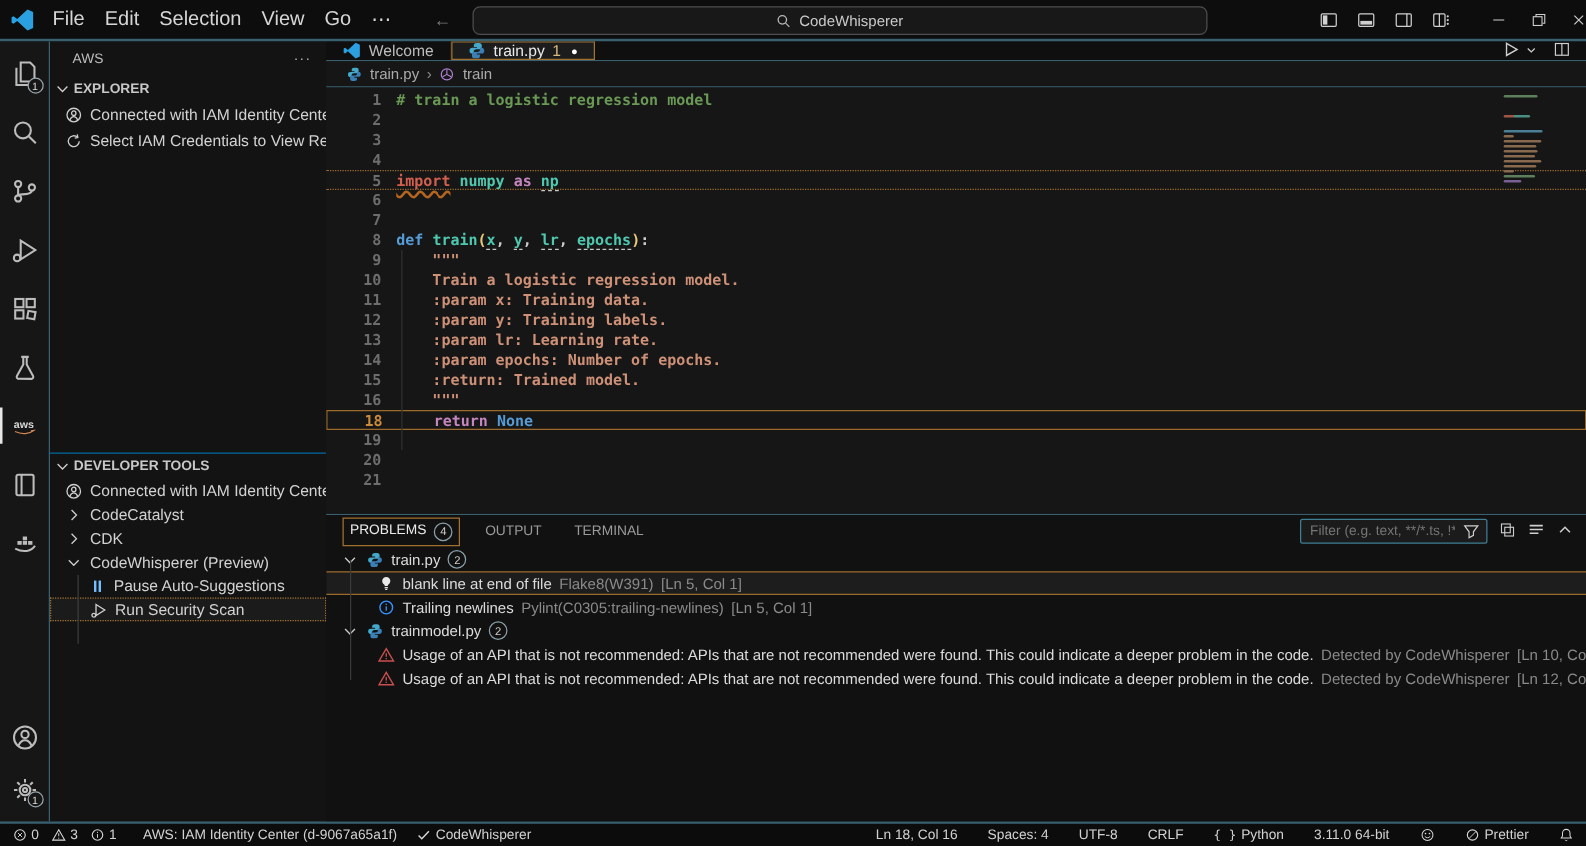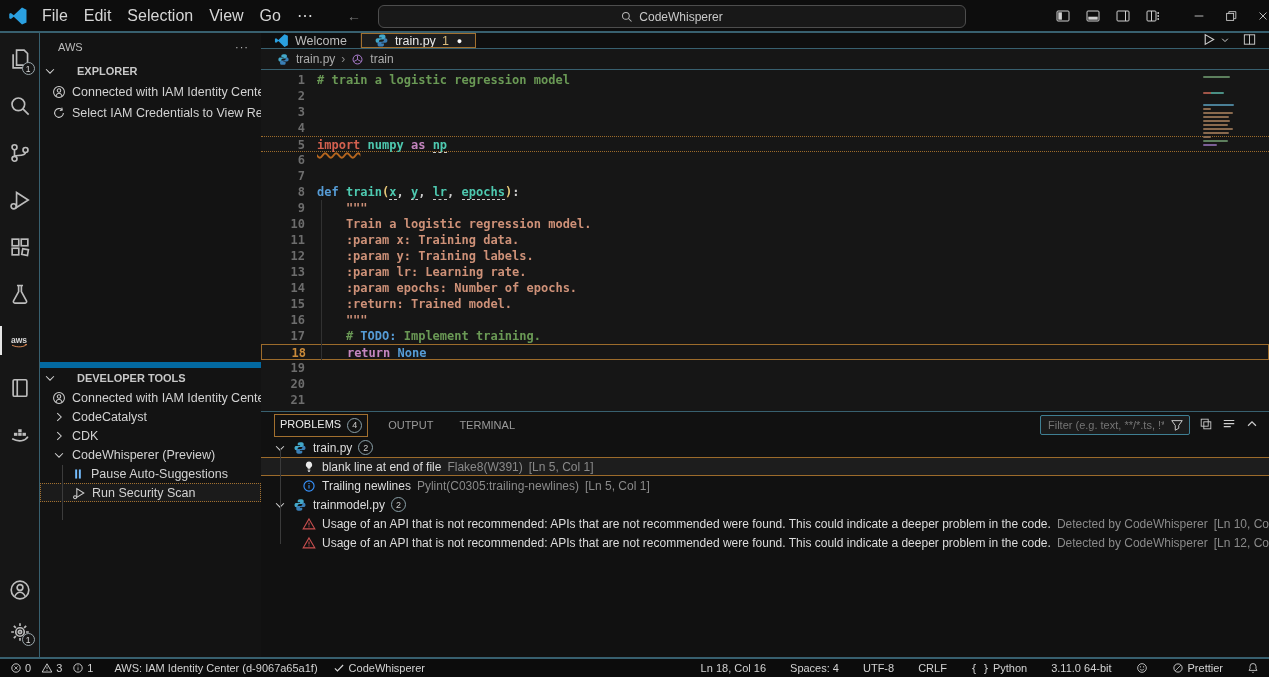--- a/index.html
+++ b/index.html
@@ -32,25 +32,25 @@
   background:#161616;border:1px solid #9aa6ab;color:#ddd;font-size:8.5px;
   display:flex;align-items:center;justify-content:center}
 .ab-bottom{margin-top:auto;margin-bottom:4px;display:flex;flex-direction:column;align-items:center}
 .ab-bottom .ab-item{height:42px}
 
 
 .sidebar{width:221px;background:#131313;display:flex;flex-direction:column;overflow:hidden}
 .sidebar-title{height:28px;display:flex;align-items:center;padding:0 12px 0 18px;font-size:11px;color:#bcbcbc}
 .sidebar-title .ellip{margin-left:auto;color:#bcbcbc;letter-spacing:1px}
 .section-header{height:20px;display:flex;align-items:center;font-size:11px;font-weight:bold;
-  color:#c8c8c8;padding-left:3px;gap:20px}
+  color:#c8c8c8;padding-left:3px;gap:2px}
 .section-header svg{width:14px;height:14px}
 .s-row{height:21px;display:flex;align-items:center;padding-left:12px;gap:6px;
   font-size:12.5px;color:#d2d2d2;white-space:nowrap;overflow:hidden}
-.devtools{border-top:6px solid #0369a1;position:relative}
+.devtools{border-top:1px solid #0369a1;position:relative}
 .devtools .s-row{height:19px}
 .devtools::after{content:'';position:absolute;left:22px;top:97px;width:1px;height:55px;background:#3c3c3c}
 .s-row.child{padding-left:31px}
 .s-row.focused{border:1px dotted #a2702f;background:#1b1b1b}
 .s-row svg{width:14px;height:14px;flex:0 0 auto}
 .spacer{height:239px}
 
 
 .editorgroup{flex:1;display:flex;flex-direction:column;background:#161616;min-width:0}
 .tabbar{height:16px;background:#0f0f0f;border-bottom:1px solid #38606f;display:flex;align-items:stretch}
@@ -443,21 +443,20 @@
           <div class="cl"><span class="ln">7</span><span class="ct"></span></div>
           <div class="cl"><span class="ln">8</span><span class="ct"><span class="c-kwb">def </span><span class="c-fn">train</span><span class="c-paren">(</span><span class="c-type u-dash">x</span><span>, </span><span class="c-type u-dash">y</span><span>, </span><span class="c-type u-dash">lr</span><span>, </span><span class="c-type u-dash">epochs</span><span class="c-paren">)</span><span>:</span></span></div>
           <div class="cl"><span class="ln">9</span><span class="ct"><span class="c-str">    """</span></span></div>
           <div class="cl"><span class="ln">10</span><span class="ct"><span class="c-str">    Train a logistic regression model.</span></span></div>
           <div class="cl"><span class="ln">11</span><span class="ct"><span class="c-str">    :param x: Training data.</span></span></div>
           <div class="cl"><span class="ln">12</span><span class="ct"><span class="c-str">    :param y: Training labels.</span></span></div>
           <div class="cl"><span class="ln">13</span><span class="ct"><span class="c-str">    :param lr: Learning rate.</span></span></div>
           <div class="cl"><span class="ln">14</span><span class="ct"><span class="c-str">    :param epochs: Number of epochs.</span></span></div>
           <div class="cl"><span class="ln">15</span><span class="ct"><span class="c-str">    :return: Trained model.</span></span></div>
           <div class="cl"><span class="ln">16</span><span class="ct"><span class="c-str">    """</span></span></div>
-          <div class="cl"><span class="ln">17</span><span class="ct"><span class="c-comment">    # </span><span class="c-todo">TODO:</span><span class="c-comment"> Implement training.</span></span></div>
           <div class="cl current-line"><span class="ln">18</span><span class="ct"><span>    </span><span class="c-kwp">return</span><span> </span><span class="c-kwb">None</span></span></div>
           <div class="cl"><span class="ln">19</span><span class="ct"></span></div>
           <div class="cl"><span class="ln">20</span><span class="ct"></span></div>
           <div class="cl"><span class="ln">21</span><span class="ct"></span></div>
         </div>
       <div class="indent-guide"></div>
       <div class="minimap">
         <i style="width:27px;background:#5d7f5d"></i>
         <i style="width:0"></i>
           <i style="width:0"></i>

